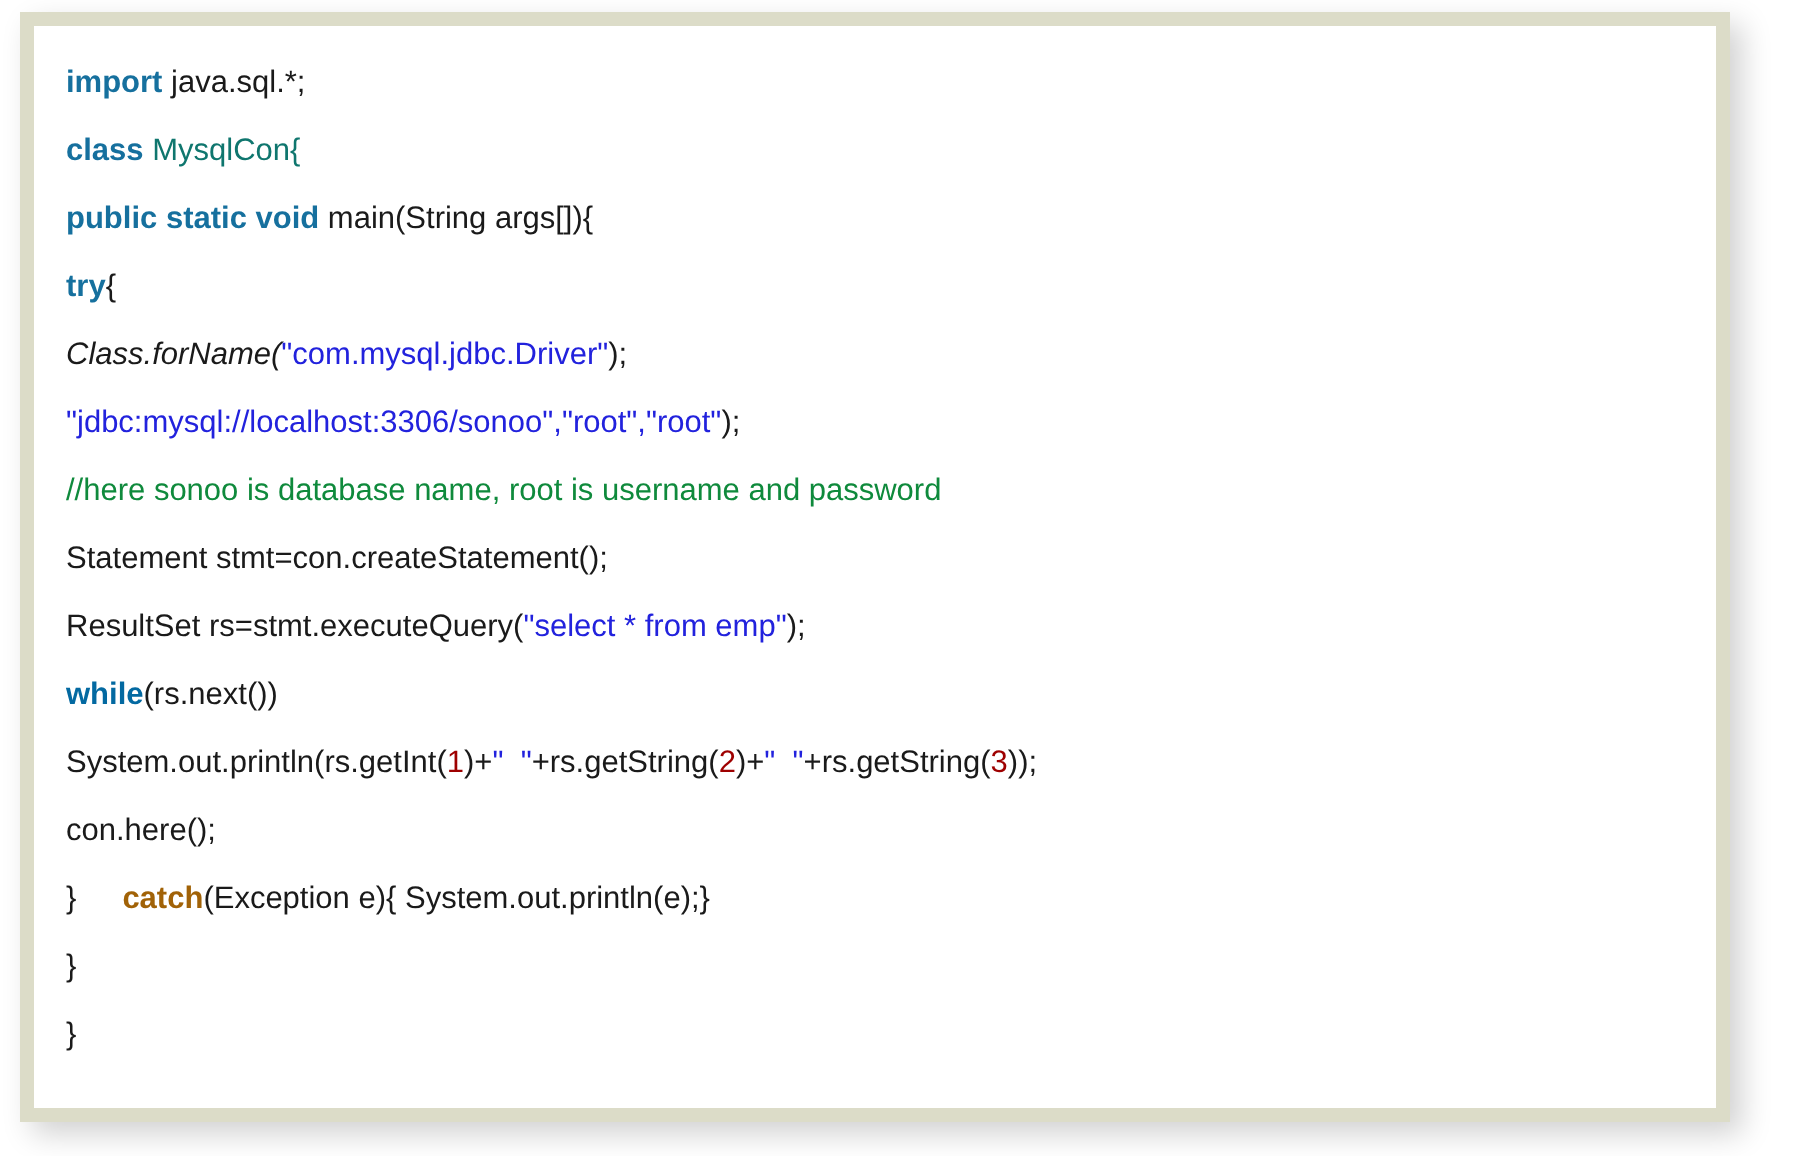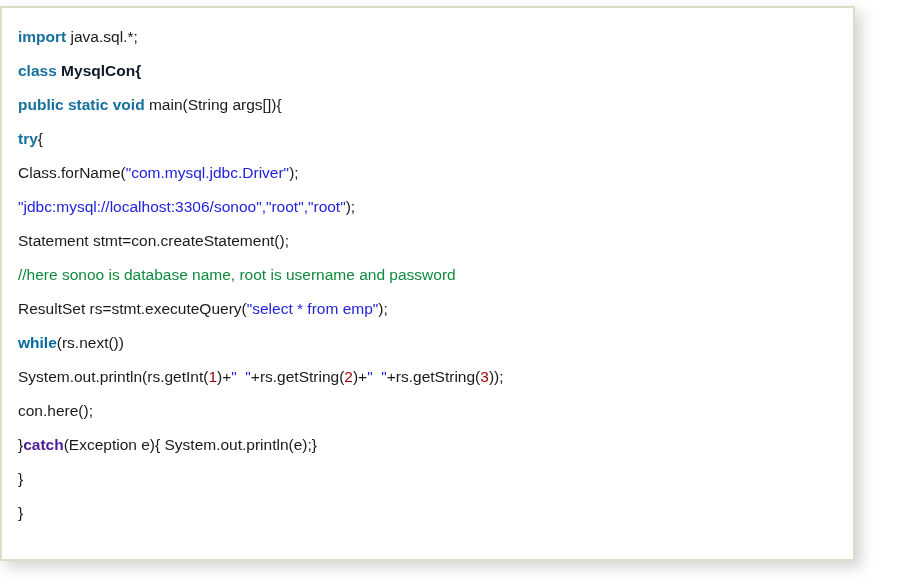--- a/index.html
+++ b/index.html
@@ -17,27 +17,27 @@
 
   
   #page-root {
     position: absolute;
     inset: 0;
     background: #ffffff;
   }
 
   #code-card {
     position: absolute;
-    left: 0;
+    left: 10px;
     top: 6px;
     width: 855px;
     height: 555px;
     box-sizing: border-box;
     background: #ffffff;
-    border: 2px solid #ec4899;
+    border: 7px solid #ec4899;
     box-shadow: 6px 6px 14px rgba(0,0,0,0.18);
     overflow: hidden;
   }
 
   #code-body {
     position: absolute;
     left: 16px;
     top: 12px;
     right: 4px;
     bottom: 0;
@@ -58,29 +58,29 @@
 
   .tok { white-space: pre; }
 </style>
 </head>
 <body>
 
 <div id="page-root">
   <div id="code-card" style="border-color: rgb(220, 220, 200); background: rgb(255, 255, 255);">
     <div id="code-body">
         <div class="code-line"><span class="tok kw" style="color: rgb(22, 112, 158);">import</span><span class="tok" style="color: rgb(26, 26, 26);"> java.sql.*;</span></div>
-        <div class="code-line"><span class="tok kw" style="color: rgb(22, 112, 158);">class</span><span class="tok" style="color: #0f172a; font-weight: bold;"> MysqlCon{</span></div>
+        <div class="code-line"><span class="tok kw" style="color: rgb(22, 112, 158);">class</span><span class="tok" style="color: #0f766e;"> MysqlCon{</span></div>
         <div class="code-line"><span class="tok kw" style="color: rgb(22, 112, 158);">public static void</span><span class="tok" style="color: rgb(26, 26, 26);"> main(String args[]){</span></div>
         <div class="code-line"><span class="tok kw" style="color: rgb(22, 112, 158);">try</span><span class="tok" style="color: rgb(26, 26, 26);">{</span></div>
-        <div class="code-line"><span class="tok" style="color: rgb(26, 26, 26);">Class.forName(</span><span class="tok" style="color: rgb(34, 34, 221);">"com.mysql.jdbc.Driver"</span><span class="tok" style="color: rgb(26, 26, 26);">);</span></div>
+        <div class="code-line"><span class="tok" style="color: rgb(26, 26, 26); font-style: italic;">Class.forName(</span><span class="tok" style="color: rgb(34, 34, 221);">"com.mysql.jdbc.Driver"</span><span class="tok" style="color: rgb(26, 26, 26);">);</span></div>
         <div class="code-line"><span class="tok" style="color: rgb(34, 34, 221);">"jdbc:mysql://localhost:3306/sonoo","root","root"</span><span class="tok" style="color: rgb(26, 26, 26);">);</span></div>
+        <div class="code-line"><span class="tok" style="color: rgb(15, 138, 60);">//here sonoo is database name, root is username and password</span></div>
         <div class="code-line"><span class="tok" style="color: rgb(26, 26, 26);">Statement stmt=con.createStatement();</span></div>
-        <div class="code-line"><span class="tok" style="color: rgb(15, 138, 60);">//here sonoo is database name, root is username and password</span></div>
         <div class="code-line"><span class="tok" style="color: rgb(26, 26, 26);">ResultSet rs=stmt.executeQuery(</span><span class="tok" style="color: rgb(34, 34, 221);">"select * from emp"</span><span class="tok" style="color: rgb(26, 26, 26);">);</span></div>
         <div class="code-line"><span class="tok kw" style="color: #0369a1;">while</span><span class="tok" style="color: rgb(26, 26, 26);">(rs.next())</span></div>
         <div class="code-line"><span class="tok" style="color: rgb(26, 26, 26);">System.out.println(rs.getInt(</span><span class="tok" style="color: rgb(158, 0, 0);">1</span><span class="tok" style="color: rgb(26, 26, 26);">)+</span><span class="tok" style="color: rgb(34, 34, 221);">"  "</span><span class="tok" style="color: rgb(26, 26, 26);">+rs.getString(</span><span class="tok" style="color: rgb(158, 0, 0);">2</span><span class="tok" style="color: rgb(26, 26, 26);">)+</span><span class="tok" style="color: rgb(34, 34, 221);">"  "</span><span class="tok" style="color: rgb(26, 26, 26);">+rs.getString(</span><span class="tok" style="color: rgb(158, 0, 0);">3</span><span class="tok" style="color: rgb(26, 26, 26);">));</span></div>
         <div class="code-line"><span class="tok" style="color: rgb(26, 26, 26);">con.here();</span></div>
-        <div class="code-line"><span class="tok" style="color: rgb(26, 26, 26);">}</span><span class="tok kw" style="color: #4c1d95;">catch</span><span class="tok" style="color: rgb(26, 26, 26);">(Exception e){ System.out.println(e);}</span></div>
+        <div class="code-line"><span class="tok" style="color: rgb(26, 26, 26);">}</span><span class="tok kw" style="color: #a16207; padding-left: 23px;">catch</span><span class="tok" style="color: rgb(26, 26, 26);">(Exception e){ System.out.println(e);}</span></div>
         <div class="code-line"><span class="tok" style="color: rgb(26, 26, 26);">}</span></div>
         <div class="code-line"><span class="tok" style="color: rgb(26, 26, 26);">}</span></div>
       </div>
   </div>
 </div>
 
 </body></html>

